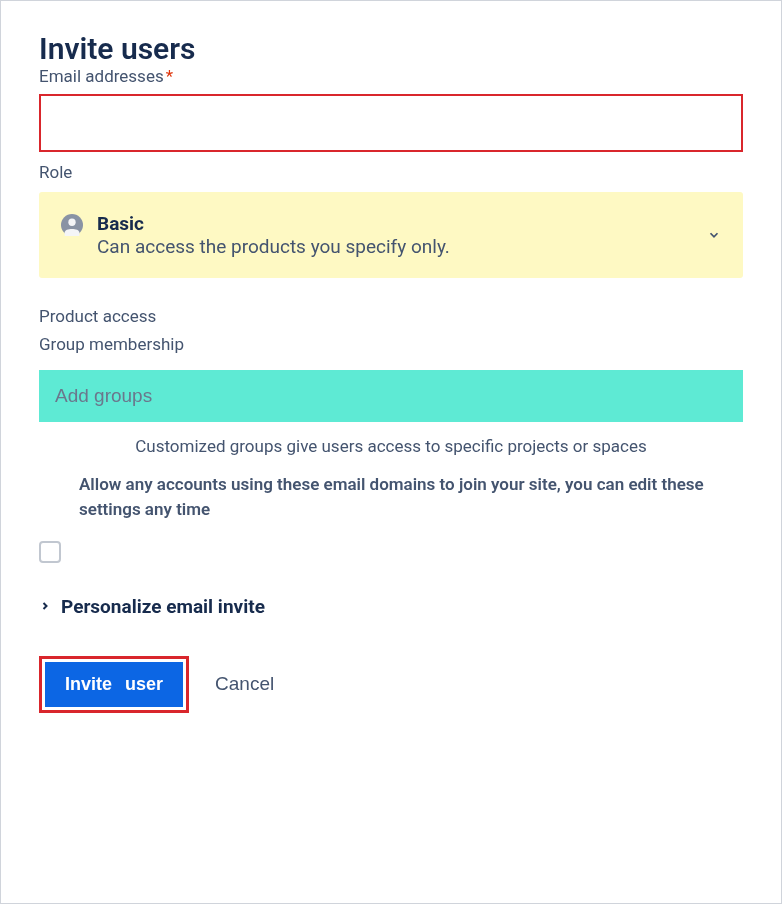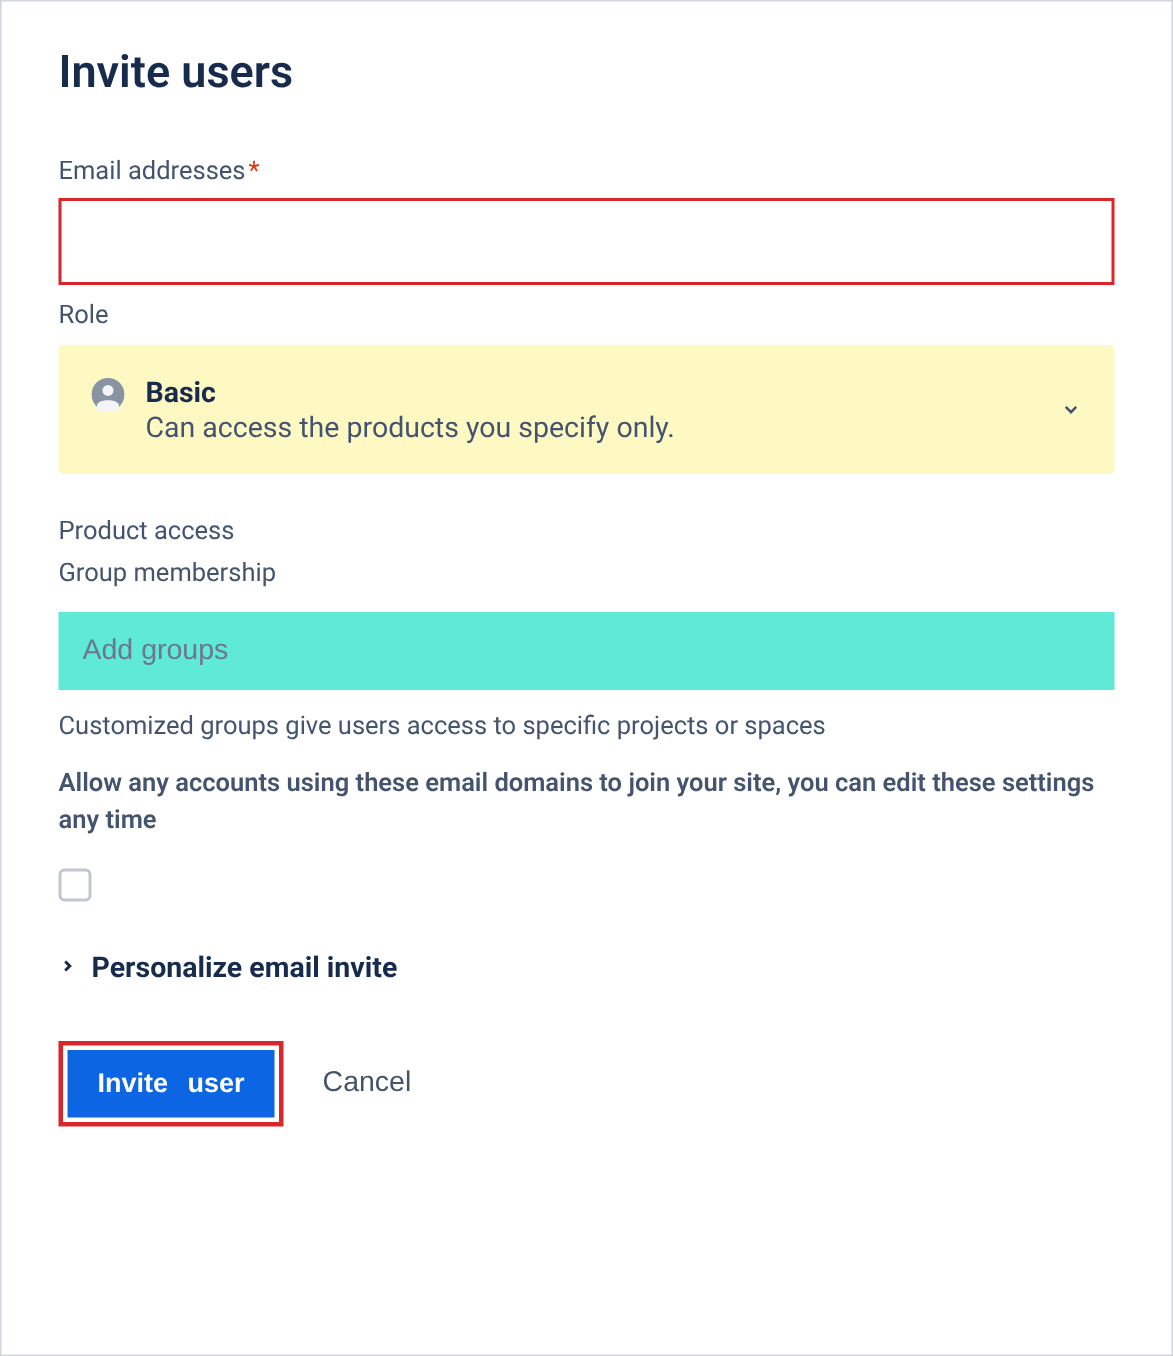--- a/index.html
+++ b/index.html
@@ -13,21 +13,20 @@
       width: 782px;
       height: 904px;
       border: 1px solid #d0d4db;
       padding: 30px 38px;
       color: #172B4D;
     }
     h1 {
       font-size: 30px;
       font-weight: 600;
       color: #172B4D;
-      margin-bottom: 38px;
     }
     .field-label {
       font-size: 17px;
       color: #44546f;
       margin-bottom: 8px;
       display: block;
     }
     .required {
       color: #DE350B;
       margin-left: 2px;
@@ -130,20 +129,21 @@
     .group-input::placeholder {
       color: #6b778c;
     }
     .allow-text {
       font-size: 17px;
       font-weight: 600;
       color: #44546f;
       line-height: 1.5;
       margin-top: 12px;
       margin-bottom: 18px;
+      margin-left: 40px;
     }
     .personalize-row {
       display: flex;
       align-items: center;
       gap: 10px;
       margin-top: 32px;
       margin-bottom: 38px;
       cursor: pointer;
     }
     .personalize-label {
@@ -217,21 +217,21 @@
   </div>
 </div>
 
 <div>
   <div class="field-label">Product access</div>
 </div>
 
 <div>
   <div class="field-label">Group membership</div>
   <input type="text" class="group-input" placeholder="Add groups" style="">
-  <p class="helper-text" style="margin-bottom:12px;">Customized groups give users access to specific projects or spaces</p>
+  <p class="helper-text" style="margin-bottom:12px;text-align:center;">Customized groups give users access to specific projects or spaces</p>
 </div>
 
 <p class="allow-text">Allow any accounts using these email domains to join your site, you can edit these settings any time</p>
 
 <div class="checkbox-unchecked"></div>
 
 <div class="personalize-row">
   <svg width="12" height="12" viewBox="0 0 24 24" fill="none" stroke="#172B4D" stroke-width="4">
     <polyline points="9 6 15 12 9 18"></polyline>
   </svg>

